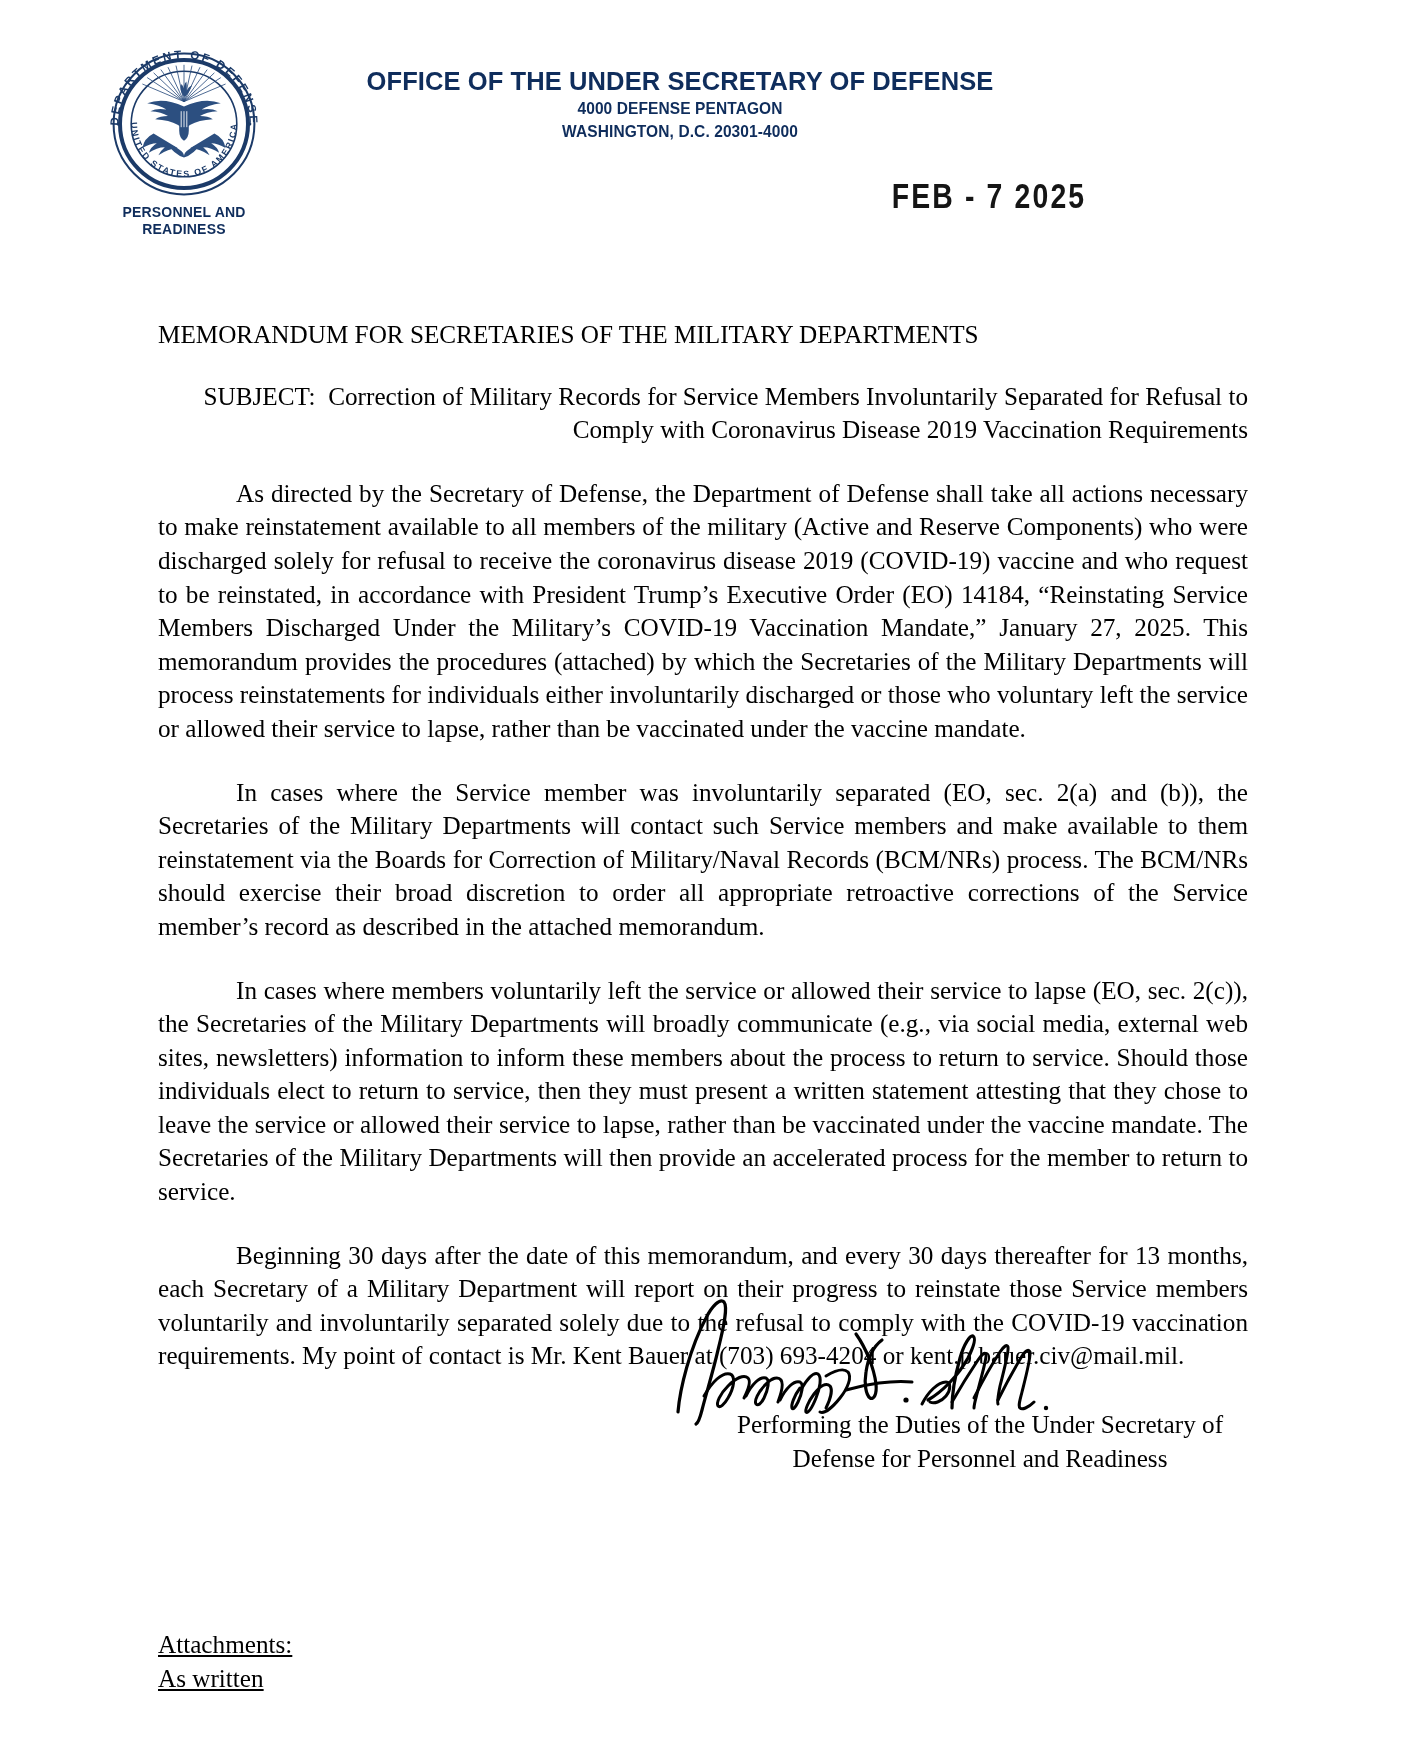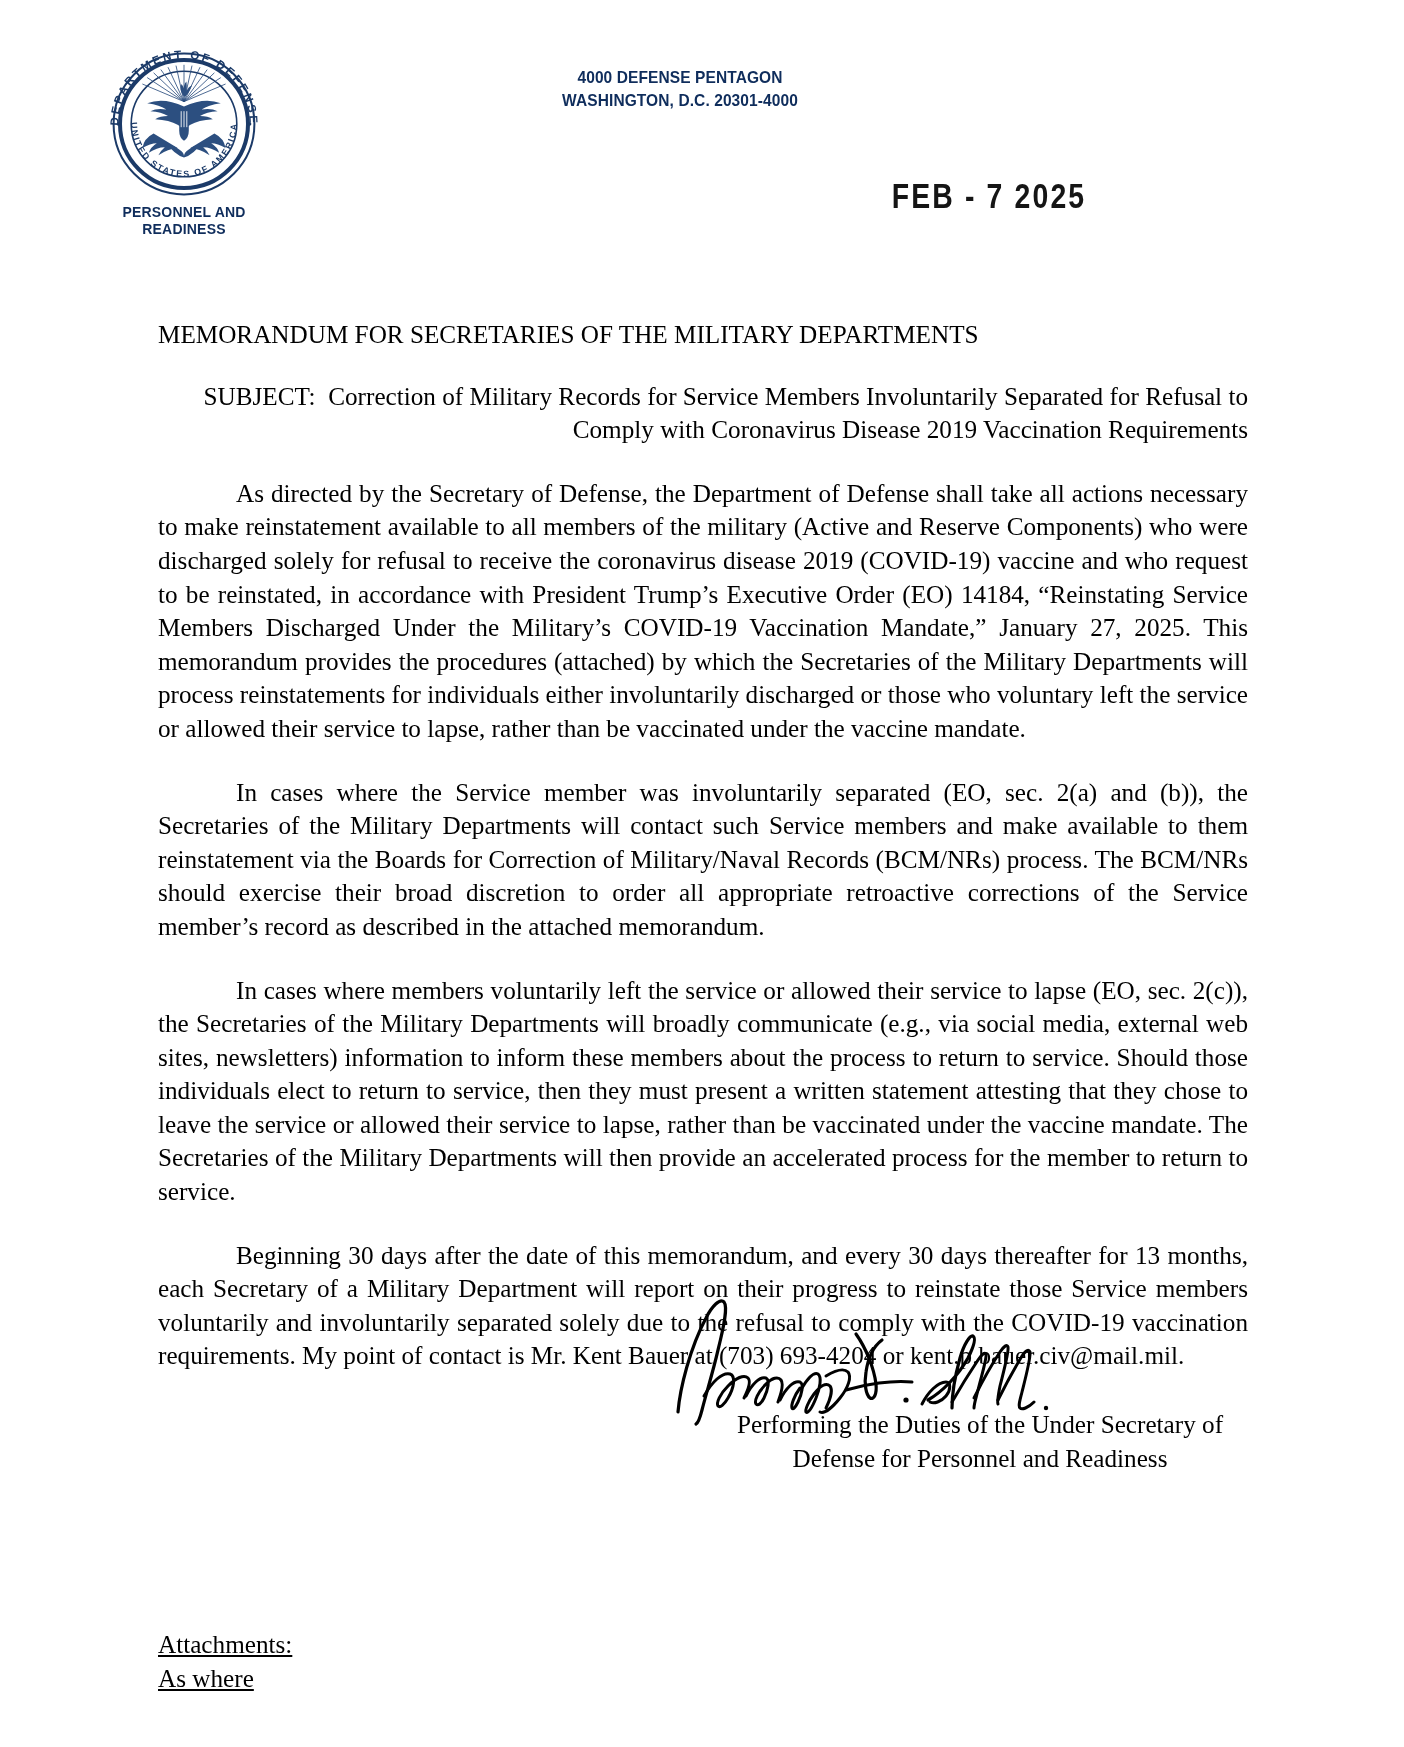--- a/index.html
+++ b/index.html
@@ -214,20 +214,21 @@
         </g>
       </svg>
     </div>
     <div class="seal-caption">
       <div>PERSONNEL AND</div>
       <div>READINESS</div>
     </div>
   </div>
 
   <div class="org-block">
+    <div class="org-title">OFFICE OF THE UNDER SECRETARY OF DEFENSE</div>
     <div class="org-line">4000 DEFENSE PENTAGON</div>
     <div class="org-line">WASHINGTON, D.C. 20301-4000</div>
   </div>
 
   <div class="date-stamp">FEB - 7 2025</div>
 </div>
 
 <div class="doc-body">
 
   <p class="memo-for">MEMORANDUM FOR SECRETARIES OF THE MILITARY DEPARTMENTS</p>
@@ -263,14 +264,14 @@
         <circle cx="386" cy="124" r="2.2" fill="#000000" stroke="none"></circle>
       </g>
     </svg>
   </div>
   <div class="sig-title">Performing the Duties of the Under Secretary of</div>
   <div class="sig-title">Defense for Personnel and Readiness</div>
 </div>
 
 <div class="attachments">
   <div>Attachments:</div>
-  <div>As where</div>
+  <div>As written</div>
 </div>
 
 </body></html>

